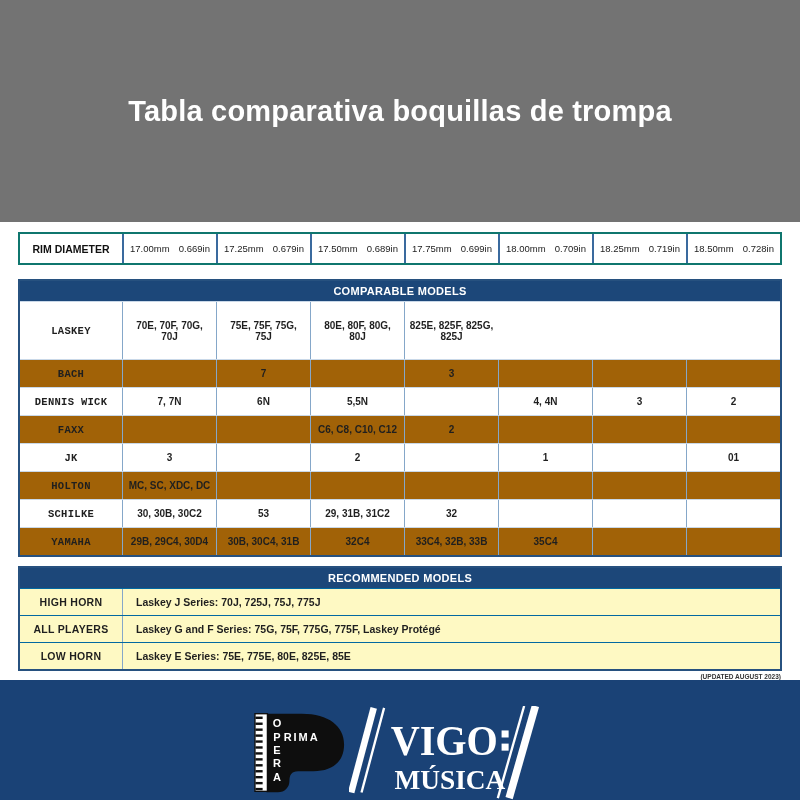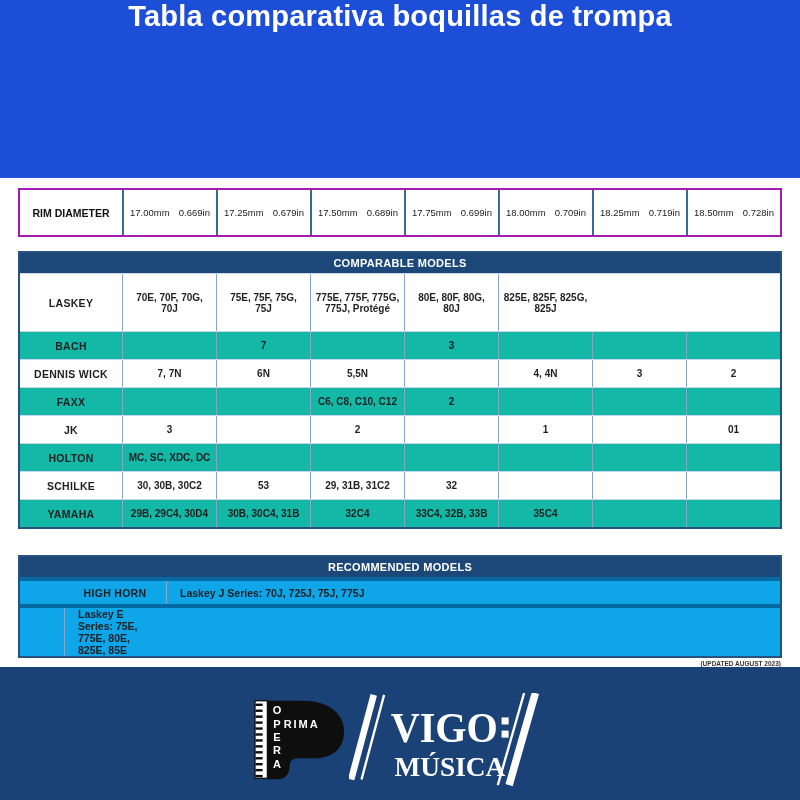--- a/index.html
+++ b/index.html
@@ -4,57 +4,57 @@
 <style>
   * { margin:0; padding:0; box-sizing:border-box; }
   html,body { width:800px; height:800px; }
   body {
     font-family:"Liberation Sans", sans-serif;
     background:#ffffff;
     display:flex; flex-direction:column;
     overflow:hidden;
   }
   .top-band {
-    height:178px; background:#1d4ed8; flex:0 0 auto;
-    display:flex; align-items:flex-start; justify-content:center;
+    height:222px; background:#737373; flex:0 0 auto;
+    display:flex; align-items:center; justify-content:center;
   }
   .page-title { color:#fff; font-size:29px; font-weight:bold; letter-spacing:0.2px; }
   .content { flex:1 1 auto; padding:10px 18px 0 18px; background:#fff; }
 
   
   .rim-table {
     display:grid; grid-template-columns:102px repeat(7,1fr);
-    border:2px solid #a21caf; height:49px; margin-bottom:14px; background:#fff;
+    border:2px solid #0f766e; height:33px; margin-bottom:14px; background:#fff;
   }
   .rim-label { display:flex; align-items:center; justify-content:center;
     font-weight:bold; font-size:10.5px; color:#111; }
   .rim-cell { border-left:2px solid #3A6A9E; display:flex; align-items:center;
     justify-content:space-between; padding:0 6px; font-size:9.5px; color:#222; }
 
   
-  .models-table { border:2px solid #27517F; margin-bottom:26px; background:#fff; }
+  .models-table { border:2px solid #27517F; margin-bottom:9px; background:#fff; }
   .table-header-bar {
     background:#1C4779; color:#fff; text-align:center; font-weight:bold;
     font-size:11px; padding:4px 0; letter-spacing:0.3px;
   }
   .m-row { display:grid; grid-template-columns:102px repeat(7,1fr);
     min-height:28px; border-top:1px solid #C9D8E8; }
   .m-row.tall { min-height:58px; }
-  .m-row.alt { background:#14b8a6; }
+  .m-row.alt { background:#a16207; }
   .m-row > div {
     display:flex; align-items:center; justify-content:center; text-align:center;
     font-size:10px; font-weight:bold; color:#1f1f1f; padding:2px 4px;
     border-left:1px solid #85A7C9;
   }
-  .m-row > div:first-child { border-left:none; font-size:10.5px; letter-spacing:0.3px; }
-
-  
-  .rec-table { border:2px solid #27517F; background:#0ea5e9; }
+  .m-row > div:first-child { border-left:none; font-size:10.5px; letter-spacing:0.3px;font-family:Liberation Mono, monospace; }
+
+  
+  .rec-table { border:2px solid #27517F; background:#fef9c3; }
   .rec-row { display:grid; grid-template-columns:102px 1fr; min-height:27px;
-    border-top:4px solid #0369a1;padding-left:44px; }
+    border-top:1px solid #0369a1; }
   .rec-label { display:flex; align-items:center; justify-content:center;
     font-weight:bold; font-size:10.5px; color:#1f1f1f; letter-spacing:0.3px; }
   .rec-value { display:flex; align-items:center; border-left:1px solid #85A7C9;
     padding:0 13px; font-weight:bold; font-size:10.5px; color:#1f1f1f; }
 
   .updated-note { text-align:right; font-size:6.5px; font-weight:bold;
     color:#333; margin-top:2px; padding-right:1px; }
 
   
   .footer {
@@ -103,21 +103,20 @@
       </div>
   </div>
 
   <div class="models-table">
     <div class="table-header-bar">COMPARABLE MODELS</div>
 
     <div class="m-row tall">
       <div>LASKEY</div>
       <div>70E, 70F, 70G, 70J</div>
       <div>75E, 75F, 75G, 75J</div>
-      <div>775E, 775F, 775G, 775J, Protégé</div>
       <div>80E, 80F, 80G, 80J</div>
       <div>825E, 825F, 825G, 825J</div>
     </div>
 
     <div class="m-row alt">
       <div>BACH</div>
       <div></div>
       <div>7</div>
       <div></div>
       <div>3</div>
@@ -193,20 +192,25 @@
     </div>
   </div>
 
   <div class="rec-table">
     <div class="table-header-bar">RECOMMENDED MODELS</div>
     <div class="rec-row">
       <div class="rec-label">HIGH HORN</div>
       <div class="rec-value">Laskey J Series: 70J, 725J, 75J, 775J</div>
     </div>
     <div class="rec-row">
+      <div class="rec-label">ALL PLAYERS</div>
+      <div class="rec-value">Laskey G and F Series: 75G, 75F, 775G, 775F, Laskey Protégé</div>
+    </div>
+    <div class="rec-row">
+      <div class="rec-label">LOW HORN</div>
       <div class="rec-value">Laskey E Series: 75E, 775E, 80E, 825E, 85E</div>
     </div>
   </div>
 
   <div class="updated-note">(UPDATED AUGUST 2023)</div>
 </div>
 
 <div class="footer">
 
   <svg width="92" height="86" viewBox="0 0 96 86" aria-hidden="true">

